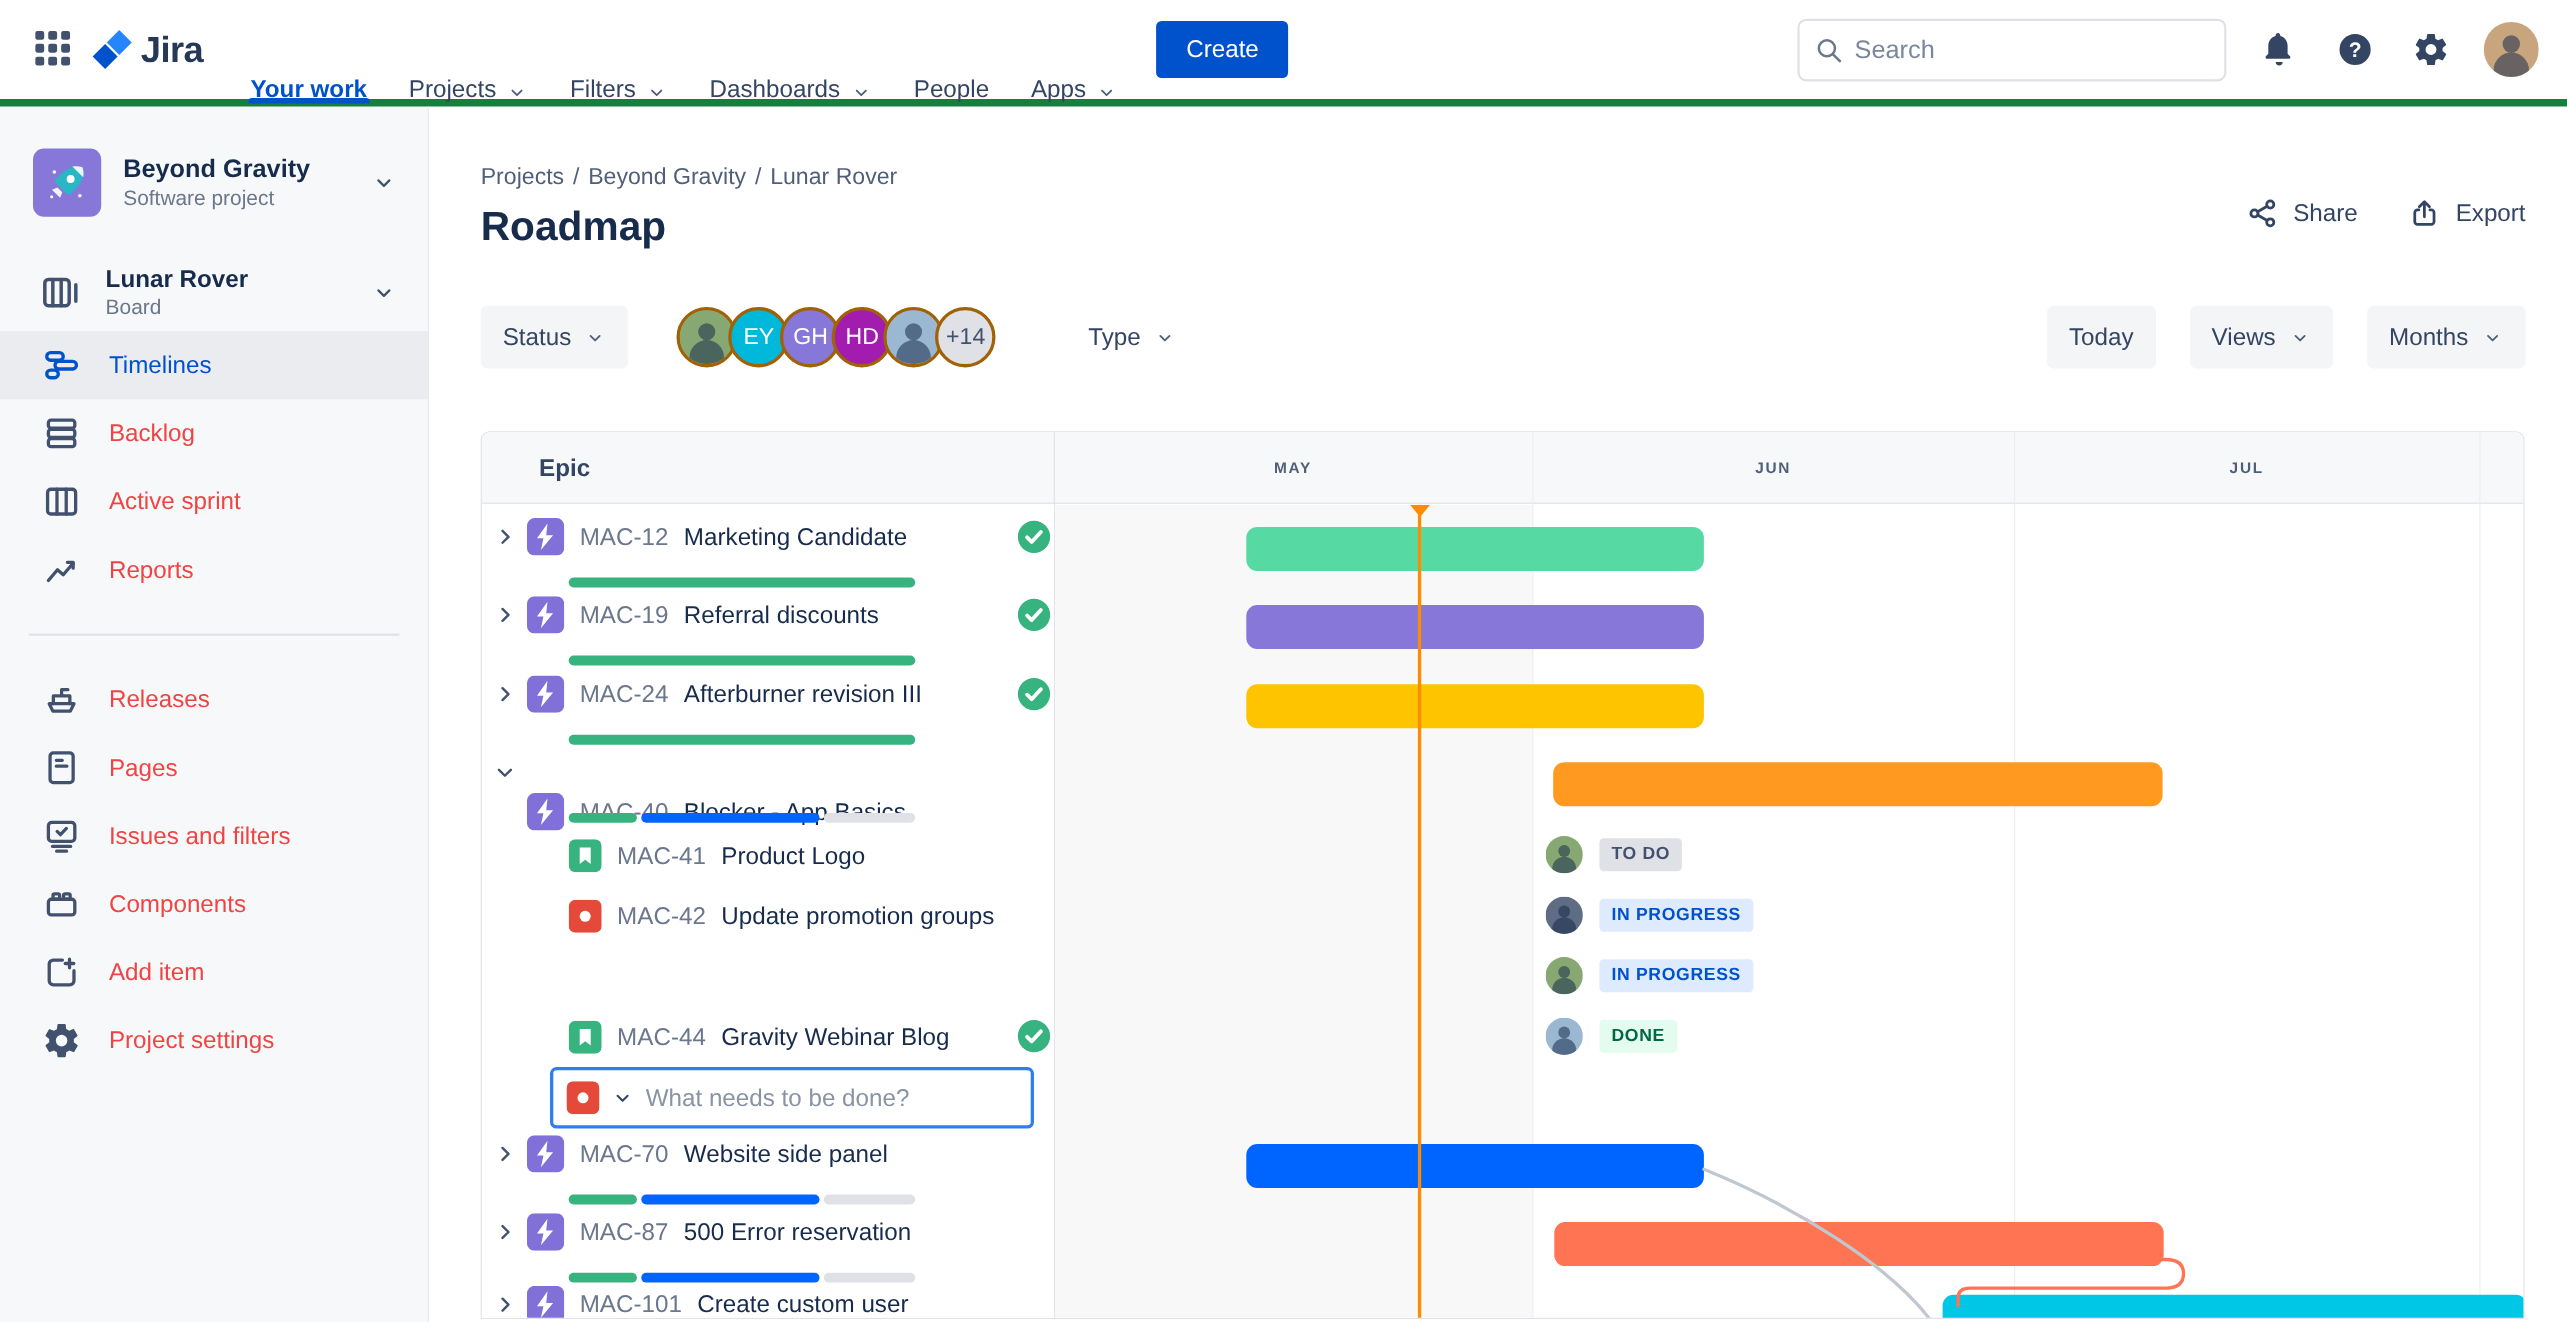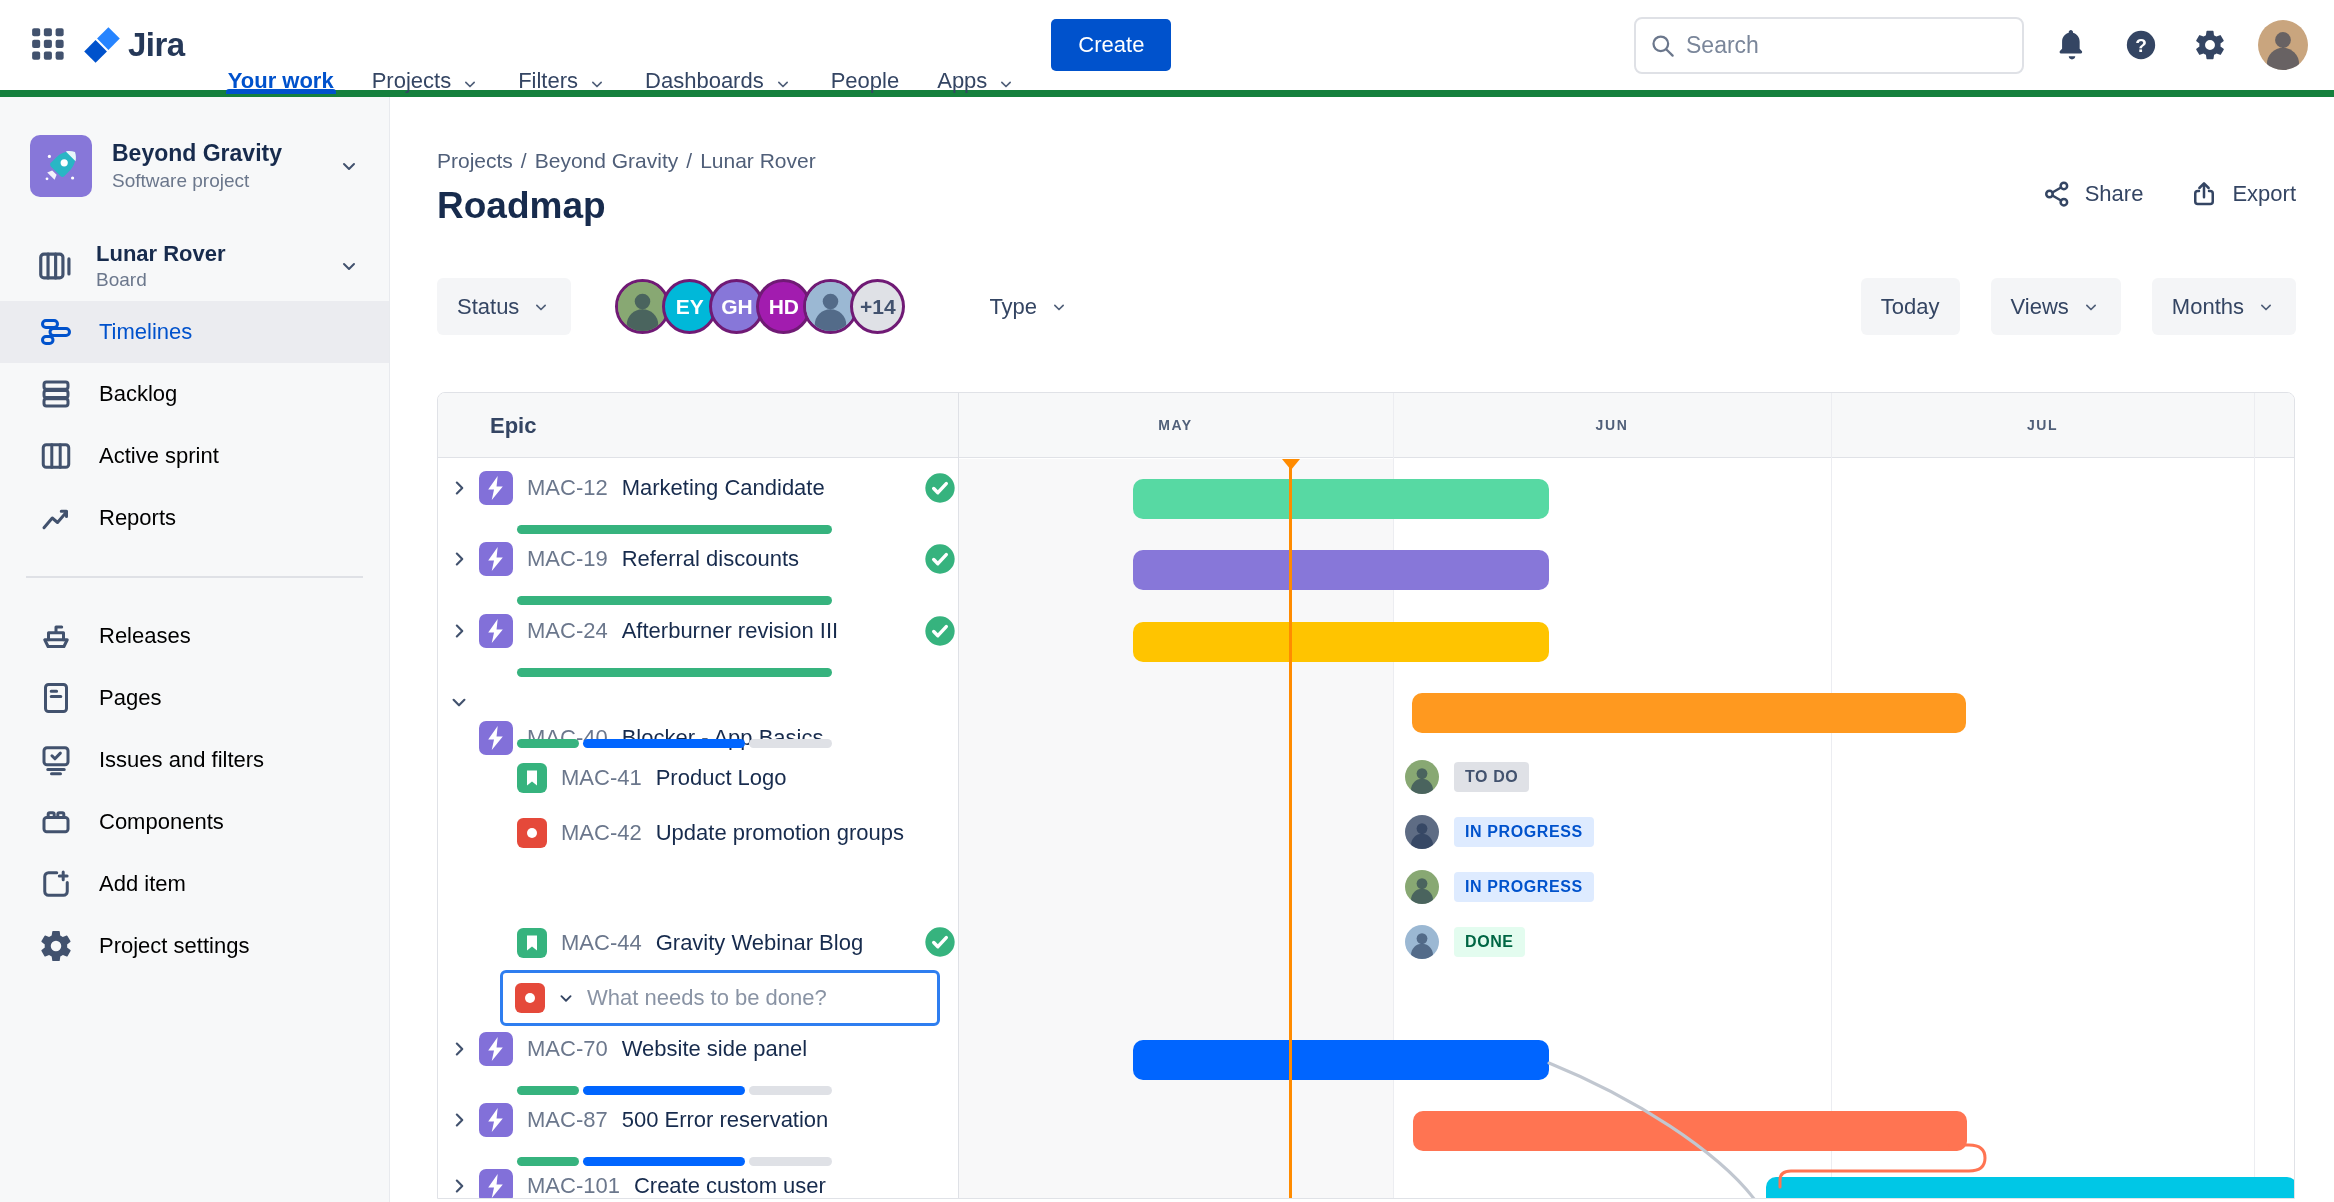--- a/index.html
+++ b/index.html
@@ -44,21 +44,21 @@
     display:flex; align-items:center; justify-content:center; }
   .project-avatar svg { width:48px; height:48px; }
   .project-name { font-size:23px; font-weight:700; color:#172B4D; }
   .project-type { font-size:19px; color:#6B778C; margin-top:3px; }
   .side-chevron { margin-left:auto; color:#42526E; width:24px; height:24px; }
   .board-card { display:flex; align-items:center; gap:22px; margin:44px 28px 10px 36px; cursor:pointer; }
   .board-card .sicon { width:38px; height:38px; color:#42526E; flex:none; }
   .board-name { font-size:22px; font-weight:700; color:#172B4D; }
   .board-type { font-size:19px; color:#6B778C; margin-top:2px; }
   .side-item { height:62px; display:flex; align-items:center; gap:25px; padding-left:38px;
-    font-size:22px; color:#000000; cursor:pointer; }
+    font-size:22px; color:#ef4444; cursor:pointer; }
   .side-item .sicon { width:36px; height:36px; color:#42526E; flex:none; }
   .side-item.active { background:#EBECF0; color:#0052CC; font-weight:500; }
   .side-item.active .sicon { color:#0052CC; }
   .side-divider { border:none; border-top:2px solid #DFE1E6; margin:27px 26px; }
 
   
   .main { flex:1; background:#fff; padding:52px 38px 0 47px; overflow:hidden; }
   .page-head { position:relative; }
   .breadcrumb { font-size:21px; color:#505F79; display:flex; gap:8px; }
   .breadcrumb .crumb { cursor:pointer; }
@@ -66,22 +66,22 @@
   .page-actions { position:absolute; right:0; top:30px; display:flex; gap:46px; }
   .action { display:flex; align-items:center; gap:13px; font-size:22px; color:#344563;
     background:transparent; border:none; cursor:pointer; font-family:inherit; }
   .action svg { width:30px; height:30px; color:#344563; }
 
   .filter-row { display:flex; align-items:center; margin-top:51px; height:57px; }
   .btn-sub { background:#F4F5F7; border-radius:6px; padding:0 20px; height:57px; display:flex;
     align-items:center; gap:12px; font-size:22px; color:#344563; border:none; cursor:pointer;
     font-family:inherit; }
   .avatars { display:flex; margin-left:44px; }
-  .avatar { width:55px; height:55px; border-radius:50%; border:3px solid #701a75; margin-left:-8px;
-    display:flex; align-items:center; justify-content:center; font-size:21px; font-weight:700;
+  .avatar { width:55px; height:55px; border-radius:50%; border:3px solid #a16207; margin-left:-8px;
+    display:flex; align-items:center; justify-content:center; font-size:21px; font-weight:400;
     color:#fff; cursor:pointer; overflow:hidden; flex:none; }
   .avatar:first-child { margin-left:0; }
   .avatar svg { width:100%; height:100%; }
   .type-btn { margin-left:64px; background:transparent; }
   .filter-right { margin-left:auto; display:flex; gap:31px; }
 
   
   .panel { margin-top:57px; width:1858px; height:807px; border:1px solid #E0E2E7;
     border-radius:8px 8px 0 0; position:relative; overflow:hidden; background:#fff; }
   .panel-header-bg { position:absolute; top:0; left:0; right:0; height:65px; background:#F7F8F9;

